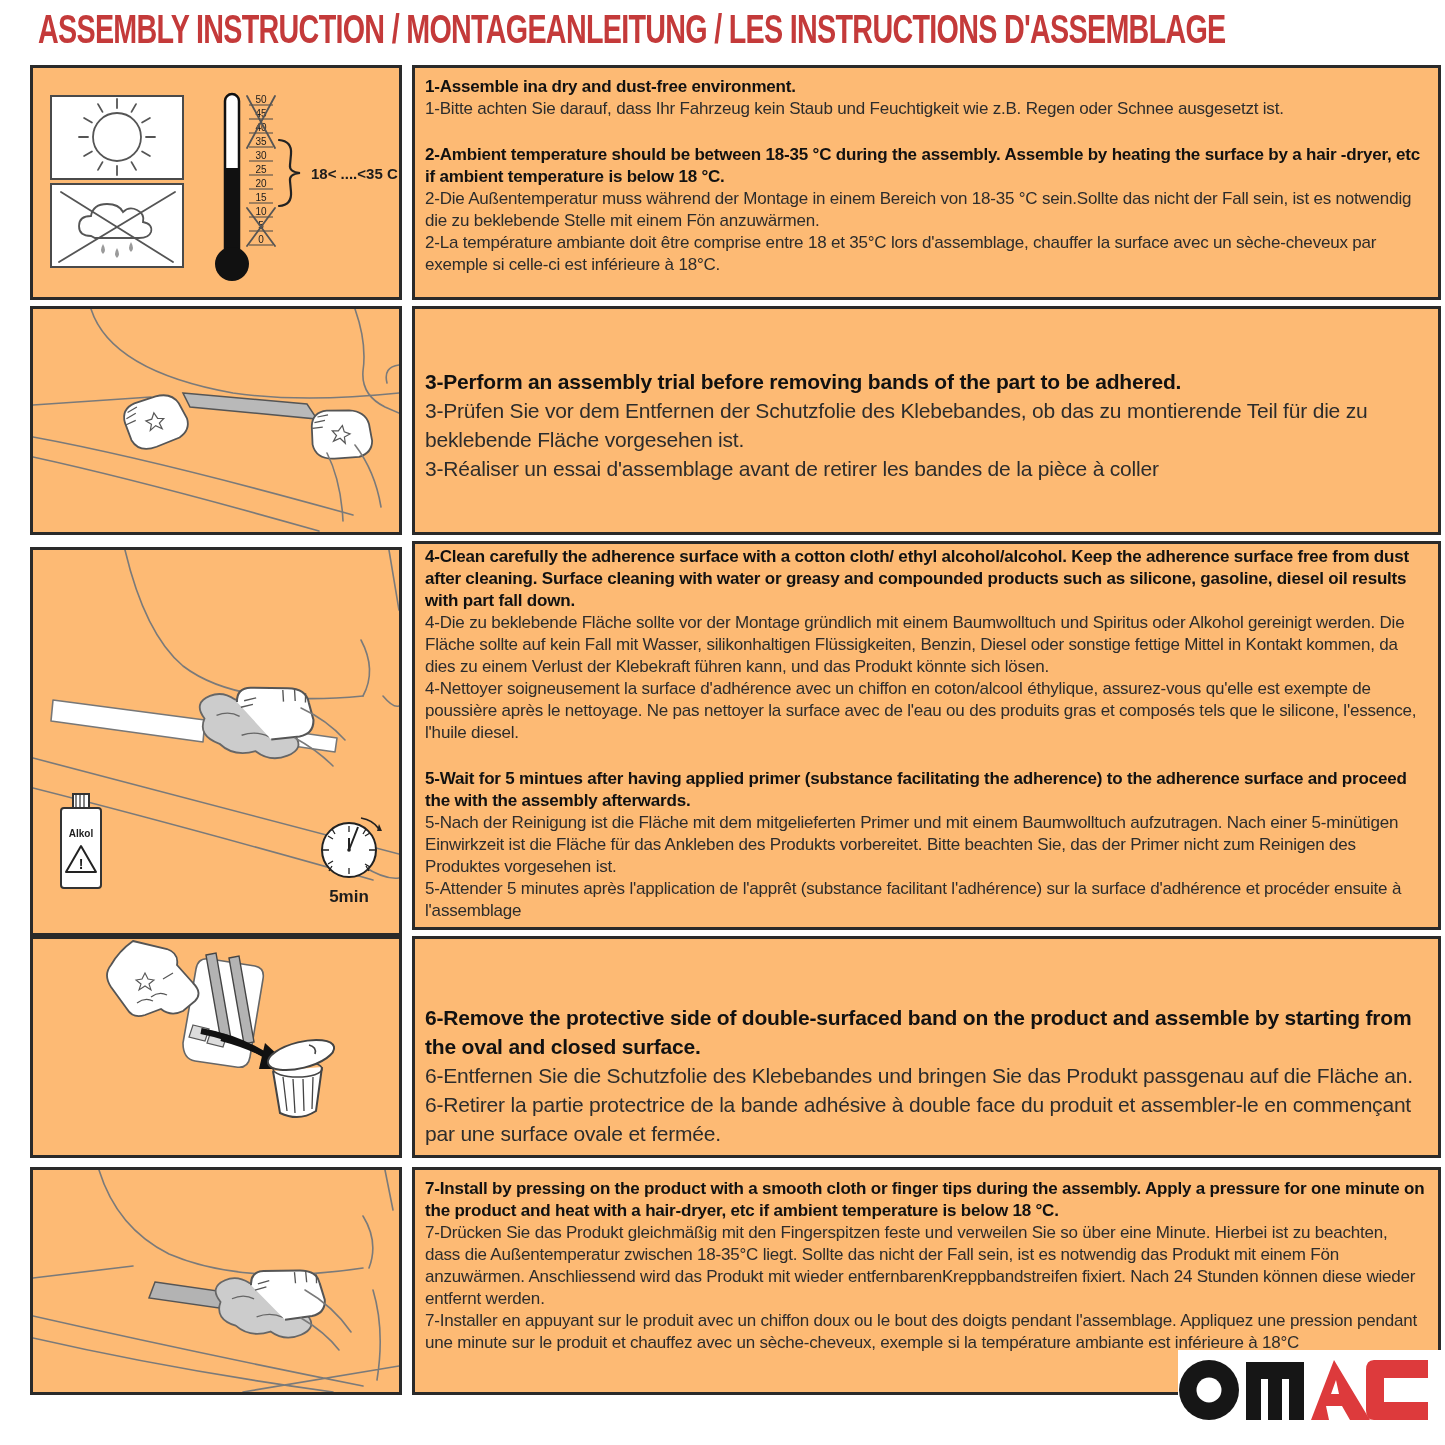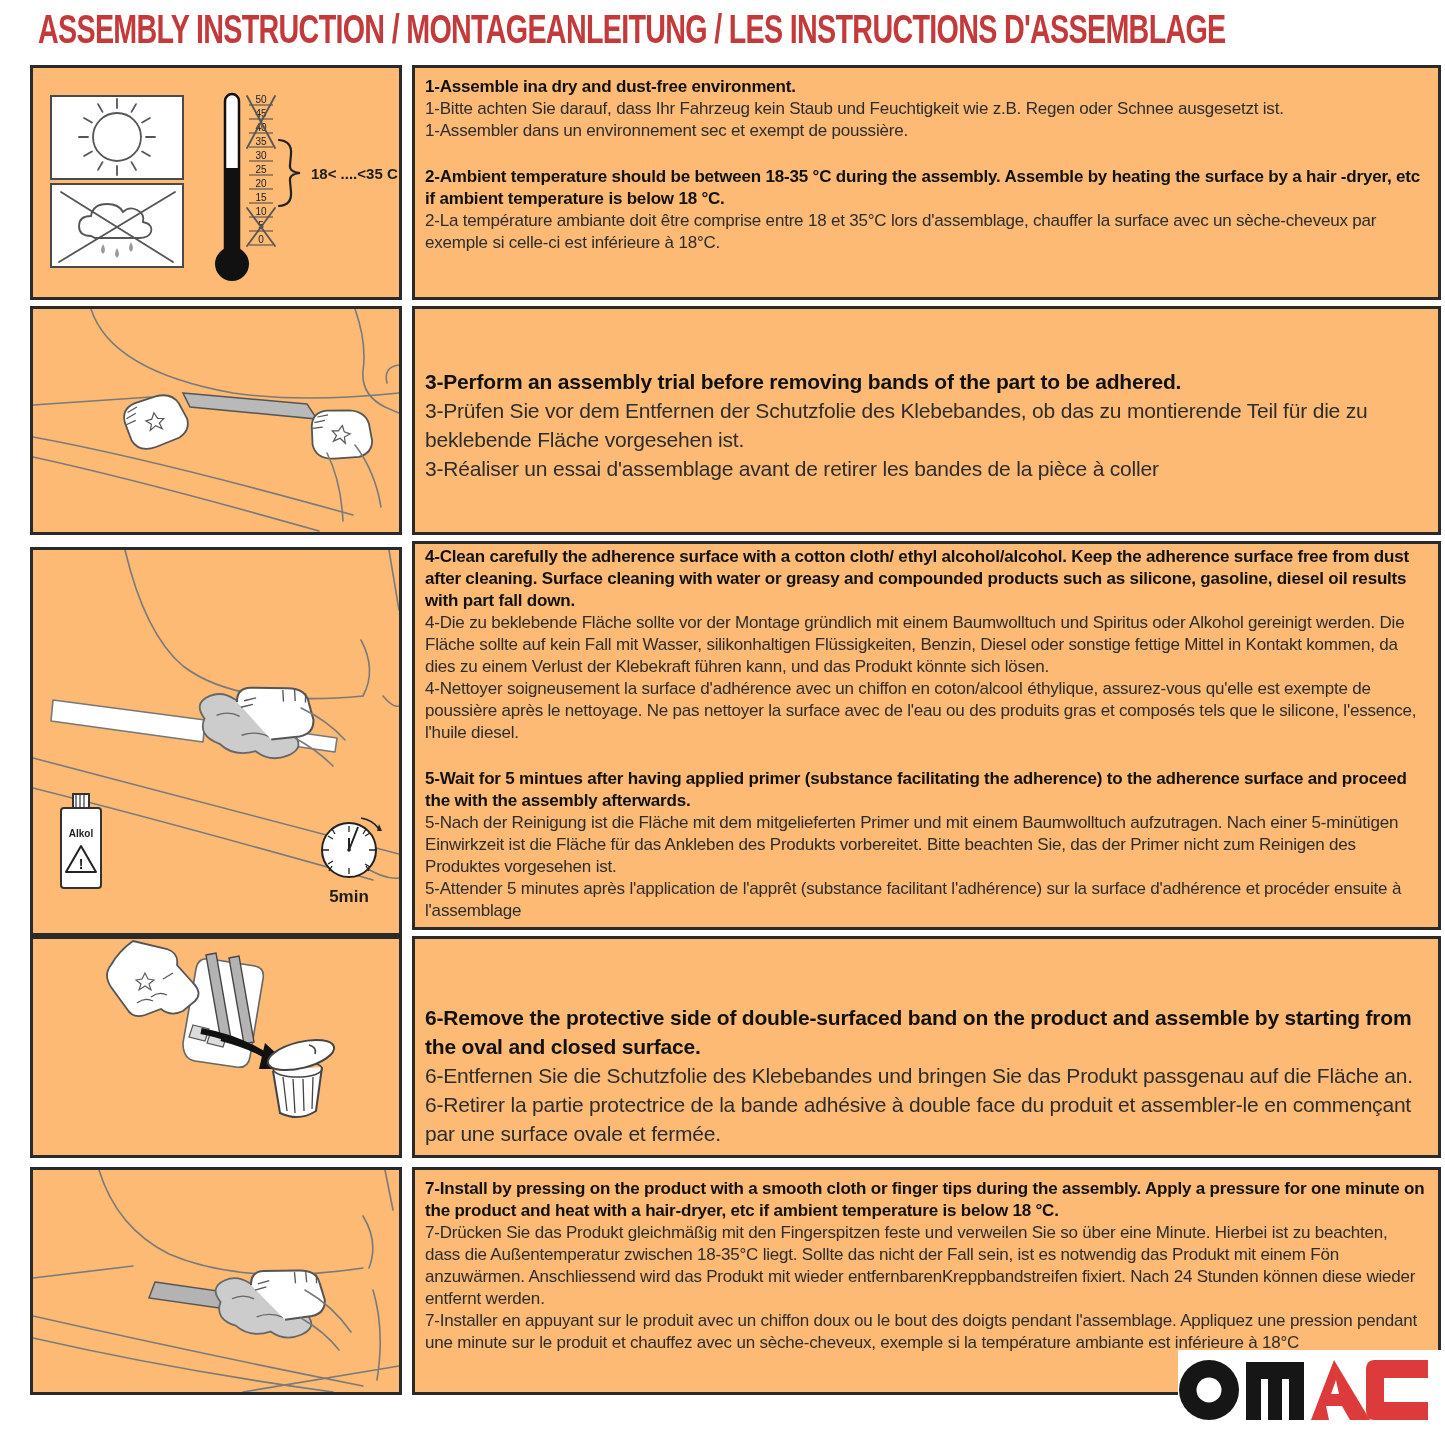--- a/index.html
+++ b/index.html
@@ -82,24 +82,24 @@
       <path class="lnd" stroke-width="1.4" d="M214,28 L242,80 M242,28 L214,80 M214,140 L242,178 M242,140 L214,178"></path>
       <path d="M246,72 Q259,73 258,86 L257,97 Q256,104 267,105 Q256,106 257,113 L258,124 Q259,137 246,138" fill="none" stroke="#222" stroke-width="2.2" stroke-linecap="round"></path>
       <text x="278" y="111" font-size="15" font-weight="bold">18&lt; ....&lt;35 C</text>
     </g>
   </svg>
 </div>
 <div class="row-textbox small" style="top:65px;height:235px;">
   <div class="section">
     <p class="en">1-Assemble ina dry and dust-free environment.</p>
     <p class="de">1-Bitte achten Sie darauf, dass Ihr Fahrzeug kein Staub und Feuchtigkeit wie z.B. Regen oder Schnee ausgesetzt ist.</p>
-    <p class="fr">1-Assembler dans un environnement sec et exempt de poussière.</p>
   </div>
   <div class="section">
     <p class="en">2-Ambient temperature should be between 18-35 °C  during the assembly. Assemble by heating the surface by a hair -dryer, etc if ambient temperature is below 18 °C.</p>
+    <p class="de">2-Die Außentemperatur muss während der Montage in einem Bereich von 18-35 °C  sein.Sollte das nicht der Fall sein, ist es notwendig die zu beklebende Stelle mit einem Fön anzuwärmen.</p>
     <p class="fr">2-La température ambiante doit être comprise entre 18 et 35°C lors d'assemblage, chauffer la surface avec un sèche-cheveux par exemple si celle-ci est inférieure à 18°C.</p>
   </div>
 </div>
 
 <div class="row-imgbox" style="top:306px;height:229px;">
   <svg viewBox="0 0 366 223">
     <defs>
       <g id="hand-shape">
         <path d="M-28,-2 Q-30,-16 -16,-20 L6,-24 Q22,-26 28,-14 L34,2 Q36,14 24,20 L0,26 Q-18,30 -24,16 Z" fill="#fff" stroke="#555" stroke-width="1.8"></path>
         <path d="M-24,-12 L-14,-16 M-26,-6 L-16,-10 M-27,0 L-17,-3" stroke="#555" stroke-width="1.2" fill="none"></path>

